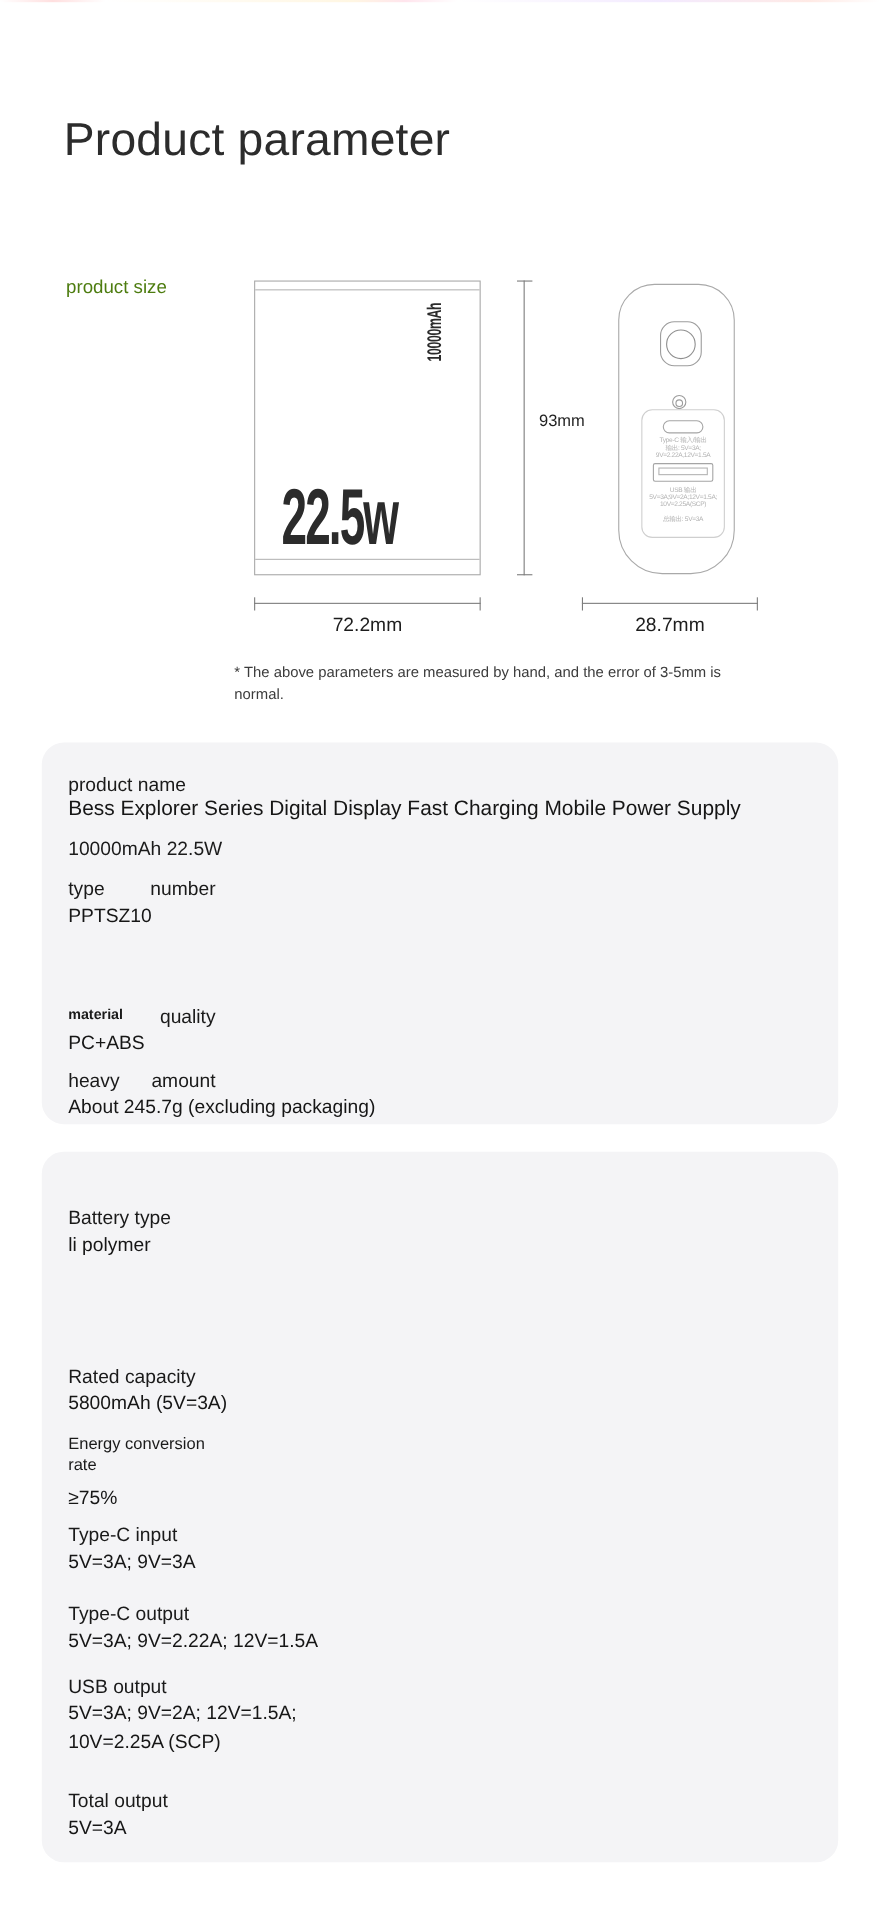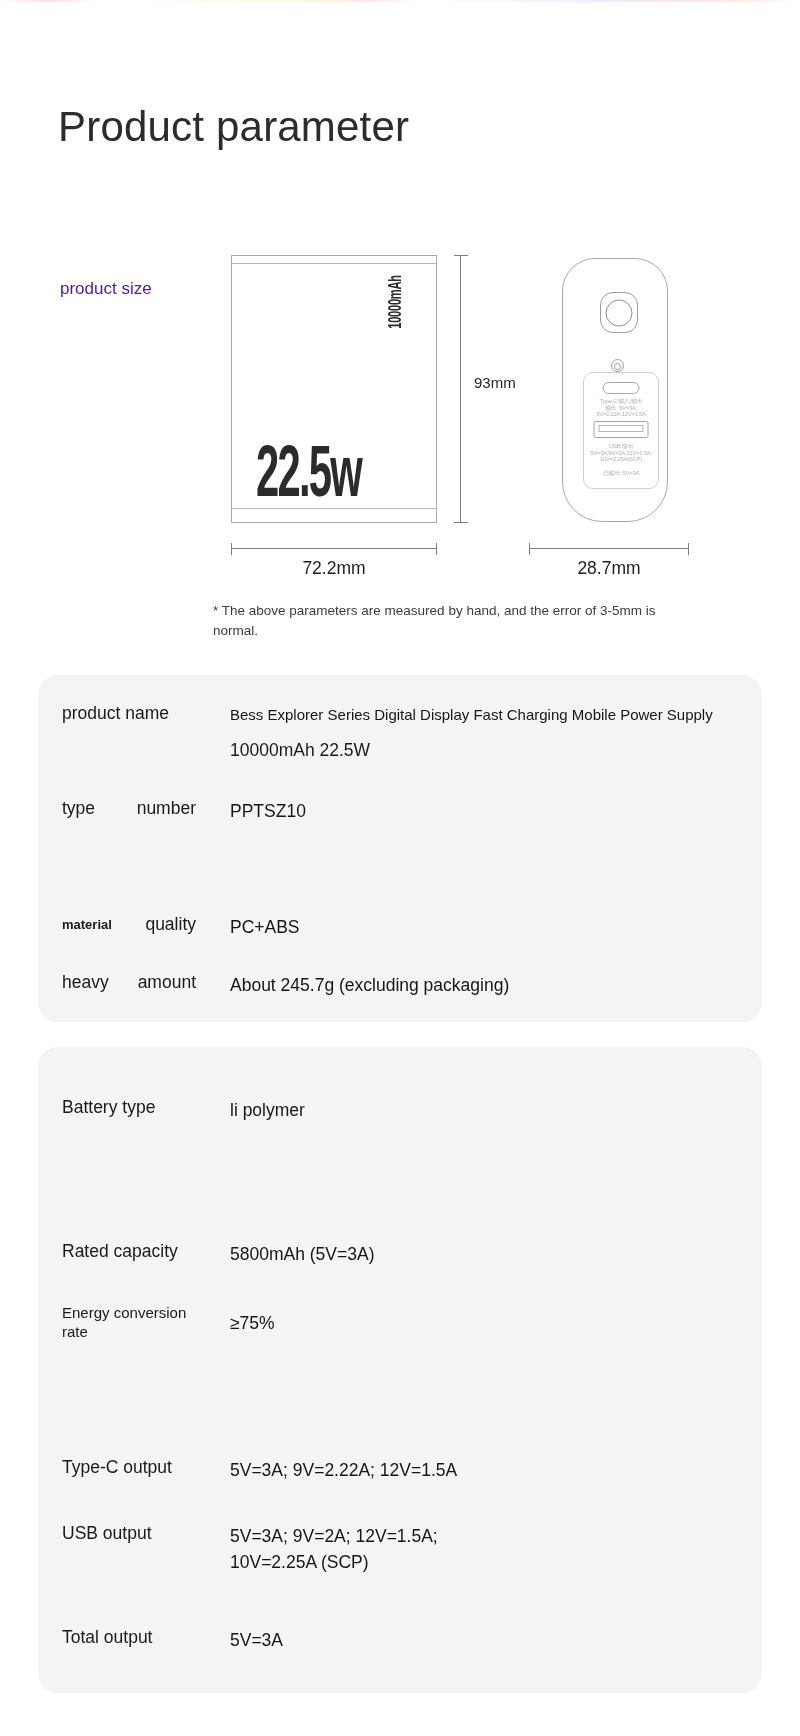--- a/index.html
+++ b/index.html
@@ -11,42 +11,42 @@
     position:absolute;top:0;left:0;width:800px;height:2px;
     background:linear-gradient(90deg,
       transparent 0%, rgba(255,140,140,.28) 6%, transparent 12%,
       rgba(255,220,140,.25) 40%, rgba(255,160,190,.28) 46%, transparent 52%,
       rgba(200,160,255,.22) 75%, rgba(255,170,150,.25) 92%, transparent 100%);
   }
   .title{
     position:absolute;left:58px;top:103px;margin:0;
     font-size:42px;font-weight:400;color:#2c2c2c;letter-spacing:.2px;
   }
-  .size-label{position:absolute;left:60px;top:251px;font-size:17px;color:#4c1d95;margin-top:28px;}
+  .size-label{position:absolute;left:60px;top:251px;font-size:17px;color:#4d7c0f;}
 
   
   .front-view{
     position:absolute;left:231px;top:255px;width:206px;height:268px;
     border:1px solid #a9a9a9;background:#fff;box-sizing:border-box;
   }
   .front-seam-top{position:absolute;left:0;right:0;top:7px;border-top:1px solid #b6b6b6;}
   .front-seam-bottom{position:absolute;left:0;right:0;bottom:13px;border-top:1px solid #b6b6b6;}
   .capacity-vertical{
     position:absolute;left:163px;top:46px;white-space:nowrap;
     font-size:18px;font-weight:700;color:#2b2b2b;letter-spacing:-.5px;
     transform:translate(-50%,-50%) rotate(-90deg) scale(.62,1);
   }
   .power-label{
     position:absolute;left:24px;bottom:15px;line-height:1;white-space:nowrap;
     font-size:72px;font-weight:700;color:#2b2b2b;letter-spacing:-3px;
     transform:scale(.58,1);transform-origin:left bottom;
   }
 
   
-  .vdim{position:absolute;left:460px;top:255px;height:268px;width:0;border-left:1px solid #7d7d7d;}
+  .vdim{position:absolute;left:476px;top:255px;height:268px;width:0;border-left:1px solid #7d7d7d;}
   .vdim::before,.vdim::after{content:"";position:absolute;left:-7px;width:14px;border-top:1px solid #7d7d7d;}
   .vdim::before{top:0;} .vdim::after{bottom:0;}
   .vdim-label{position:absolute;left:13px;top:119px;font-size:15px;color:#1f1f1f;white-space:nowrap;}
 
   .hdim{position:absolute;top:548px;height:0;border-top:1px solid #7d7d7d;}
   .hdim::before,.hdim::after{content:"";position:absolute;top:-6px;height:12px;border-left:1px solid #7d7d7d;}
   .hdim::before{left:0;} .hdim::after{right:0;}
   .hdim-front{left:231px;width:206px;}
   .hdim-side{left:529px;width:160px;}
   .hdim-label{
@@ -99,27 +99,27 @@
 
   .note{
     position:absolute;left:213px;top:601px;width:490px;margin:0;
     font-size:13.5px;line-height:1.5;color:#3c3c3c;
   }
 
   
   .card{position:absolute;left:38px;width:724px;background:#f4f4f6;border-radius:20px;}
   .card1{top:675px;height:347px;}
   .card2{top:1047px;height:646px;}
-  .row{position:absolute;left:24px;right:24px;display:flex;align-items:flex-start;}
+  .row{position:absolute;left:24px;right:24px;display:flex;align-items:flex-start;flex-direction:column;}
   .lbl{flex:none;width:168px;font-size:17.5px;color:#1a1a1a;}
-  .lbl-split{flex:none;width:134px;margin-right:34px;display:flex;justify-content:space-between;align-items:center;font-size:17.5px;color:#1a1a1a;}
+  .lbl-split{flex:none;width:134px;margin-right:34px;display:flex;justify-content:space-between;align-items:flex-start;font-size:17.5px;color:#1a1a1a;}
   .lbl-sm{font-size:13px;font-weight:bold;}
   .lbl-wrap{flex:none;width:140px;margin-right:28px;font-size:15px;line-height:19px;color:#1a1a1a;}
   .val{font-size:17.5px;color:#161616;line-height:26px;}
-  .val-sm{font-size:15px;color:#161616;line-height:19px;padding-top:2px;}
+  .val-sm{font-size:19px;color:#161616;line-height:19px;padding-top:2px;}
   .val-gap{margin-top:16px;font-size:17.5px;line-height:20px;}
   .val-pad{padding-top:7px;}
 </style>
 </head>
 <body>
 
 <div class="page">
   <div class="top-artifact"></div>
 
   <h1 class="title">Product parameter</h1>
@@ -210,20 +210,24 @@
       <div class="lbl">Rated capacity</div>
       <div class="val">5800mAh (5V=3A)</div>
     </div>
     <div class="row" style="top:256px">
       <div class="lbl-wrap">
         <div>Energy conversion</div>
         <div>rate</div>
       </div>
       <div class="val val-pad">≥75%</div>
     </div>
+    <div class="row" style="top:338px">
+      <div class="lbl">Type-C input</div>
+      <div class="val">5V=3A; 9V=3A</div>
+    </div>
     <div class="row" style="top:410px">
       <div class="lbl">Type-C output</div>
       <div class="val">5V=3A; 9V=2.22A; 12V=1.5A</div>
     </div>
     <div class="row" style="top:476px">
       <div class="lbl">USB output</div>
       <div class="valwrap">
         <div class="val">5V=3A; 9V=2A; 12V=1.5A;</div>
         <div class="val">10V=2.25A (SCP)</div>
       </div>

